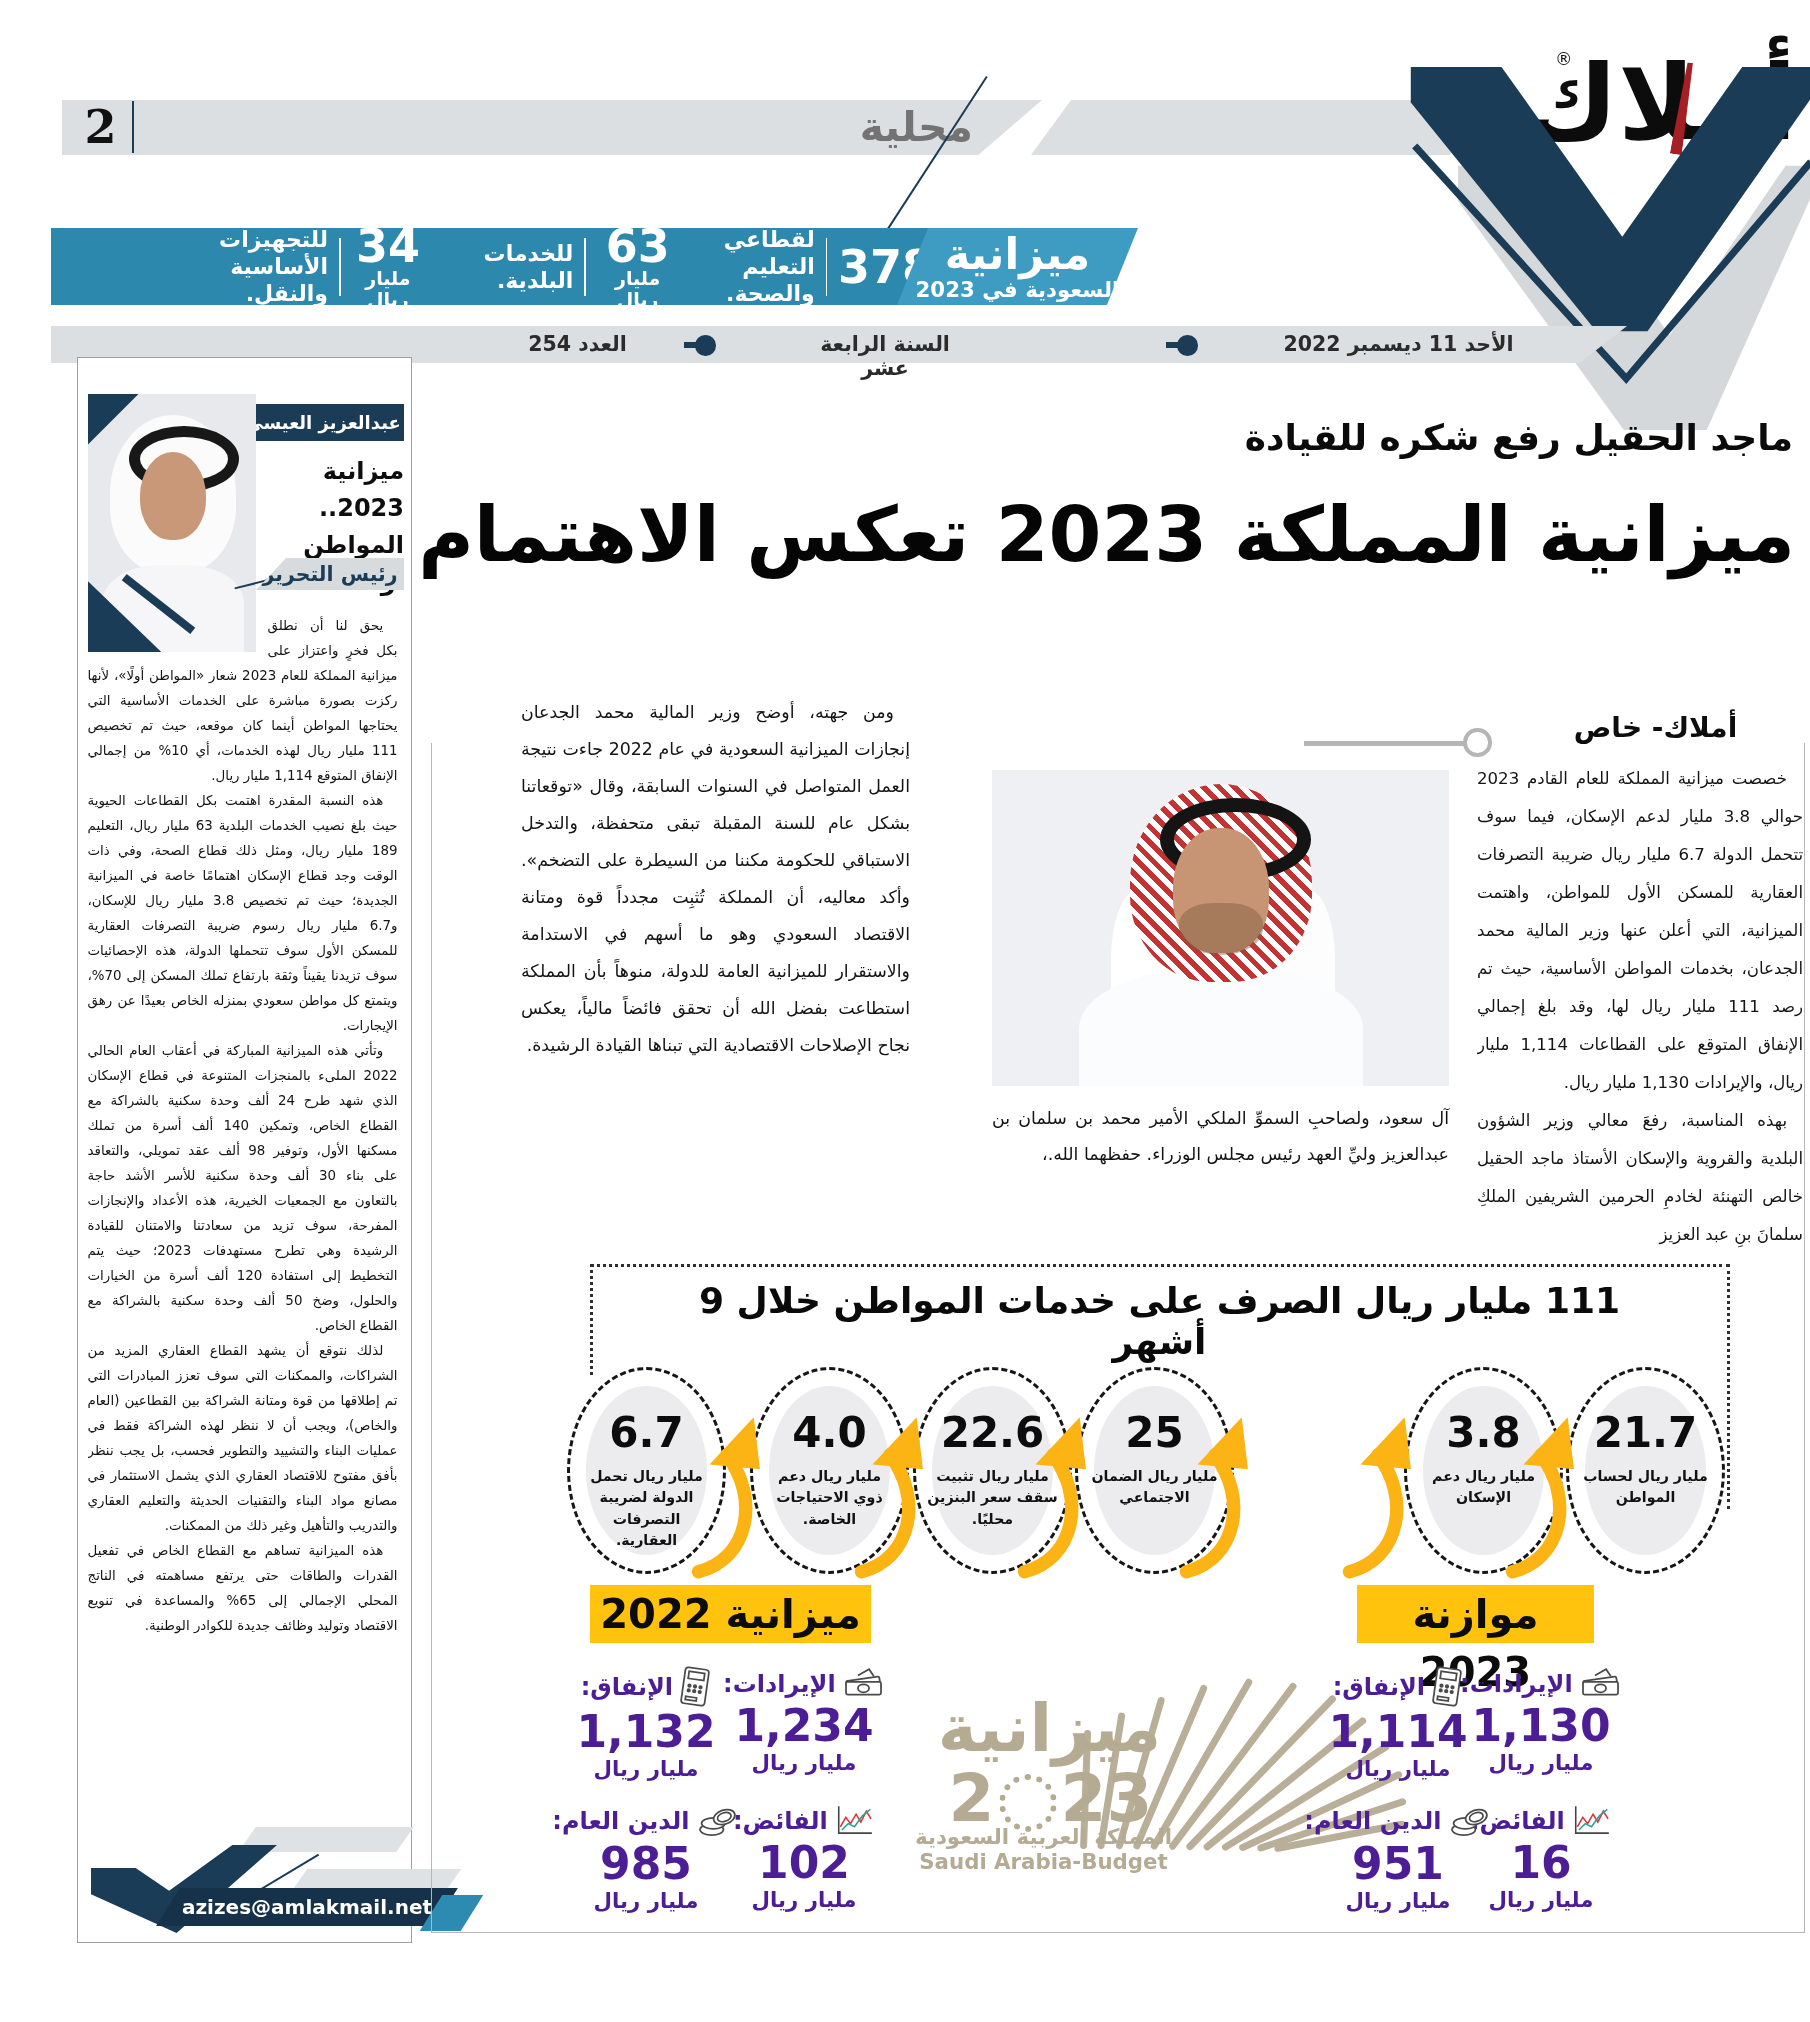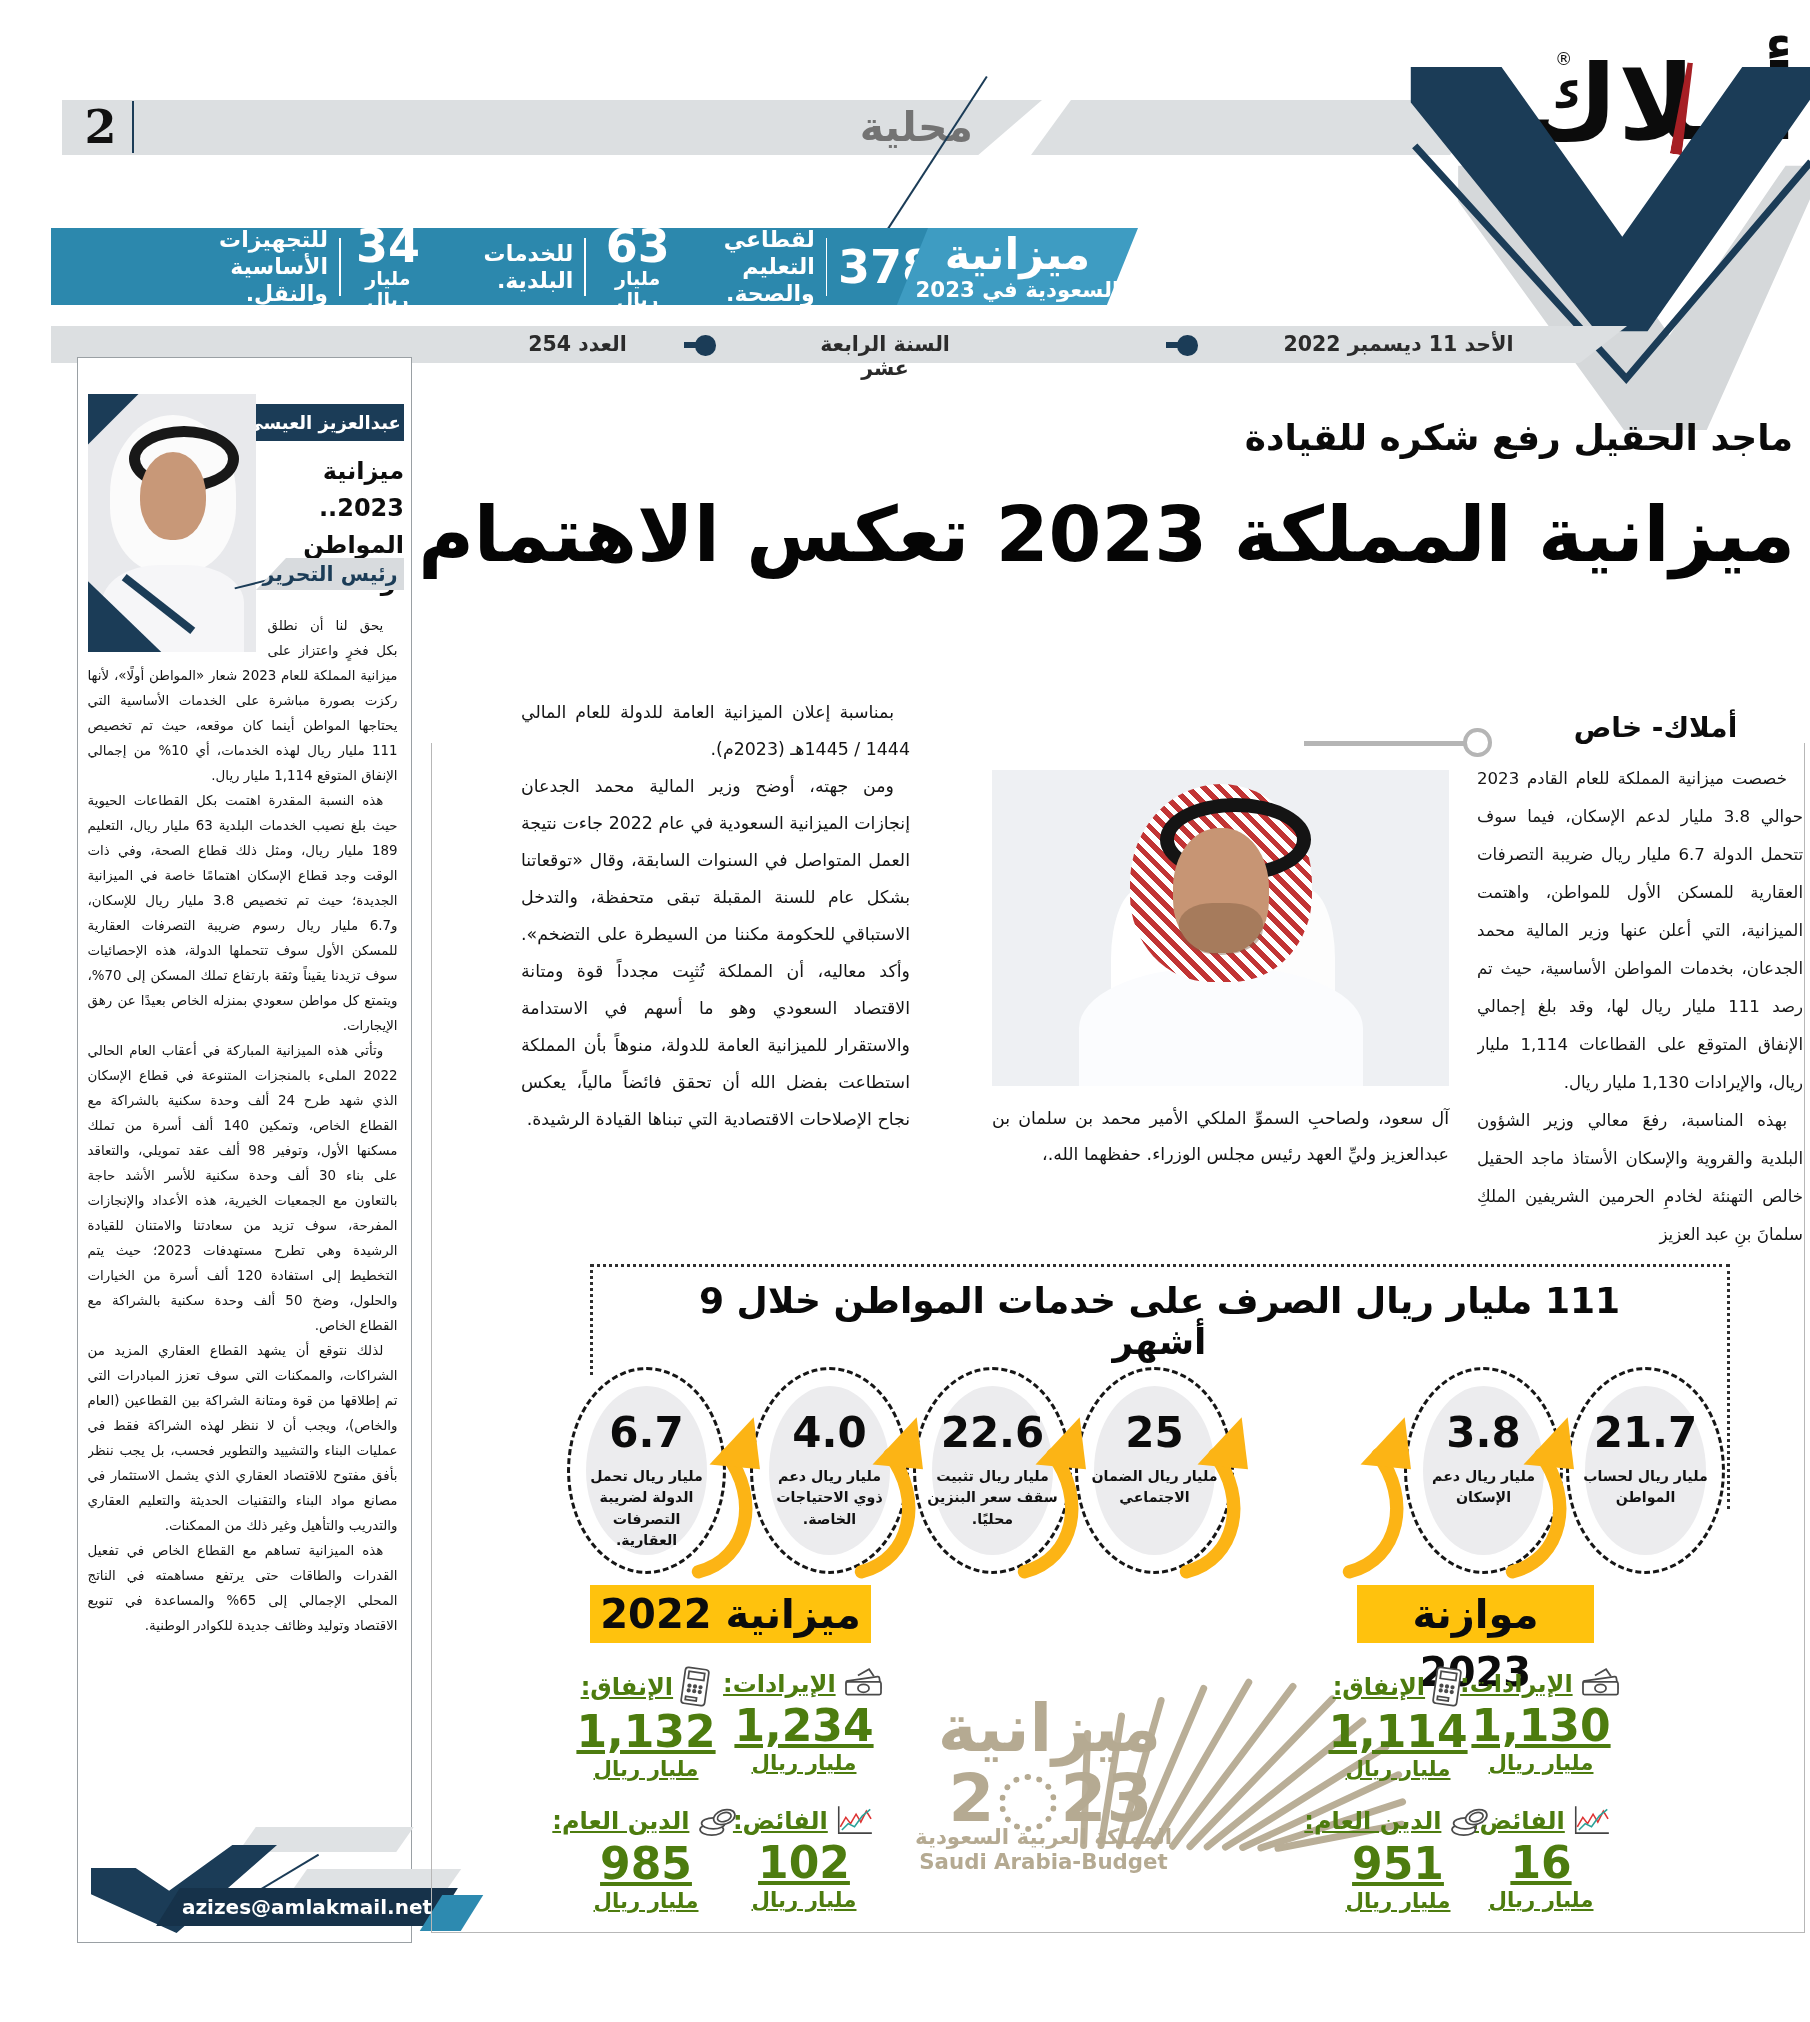--- a/index.html
+++ b/index.html
@@ -106,21 +106,21 @@
   .circle{position:absolute;top:1367px;width:153px;height:201px;border:3.2px dashed #161616;border-radius:50%;text-align:center;}
   .circle-fill{position:absolute;inset:16px;background:#ececee;border-radius:50%;}
   .circle-value{position:absolute;left:0;right:0;top:38px;font-size:42px;font-weight:900;color:#0c0c0c;}
   .circle-label{position:absolute;left:11px;right:11px;top:96px;font-size:14.2px;font-weight:700;line-height:21.3px;color:#111;}
   .arrow{position:absolute;top:1373px;width:87px;height:209px;}
   
   .budget-header{position:absolute;top:1585px;height:58px;background:#ffc20d;text-align:center;
     font-size:40px;font-weight:900;line-height:58px;color:#0c0c0c;}
   #hdr2022{left:590px;width:281px;}
   #hdr2023{left:1357px;width:237px;}
-  .bcell{position:absolute;width:158px;text-align:center;color:#4d7c0f;text-decoration:underline;}
+  .bcell{position:absolute;width:158px;text-align:center;color:#4c1d95;}
   .bhead{display:flex;flex-direction:row;align-items:center;justify-content:center;gap:6.3px;direction:rtl;}
   .blabel{font-size:24px;font-weight:800;white-space:nowrap;}
   .bvalue{font-size:44px;font-weight:900;line-height:49px;direction:ltr;}
   .bunit{font-size:21.3px;font-weight:800;}
   .bicon svg{display:block;}
   
   .beige{color:#b5aa92;}
   #blogo-title{left:940px;top:1692px;width:221px;text-align:center;font-size:66px;font-weight:900;line-height:73px;}
   #blogo-year{left:920px;top:1764px;width:261px;text-align:center;direction:ltr;font-size:66px;font-weight:900;line-height:70px;}
   #blogo-zero{display:inline-block;width:46px;height:46px;border:6.3px dotted #b5aa92;border-radius:50%;margin:0 4px;vertical-align:middle;}
@@ -257,21 +257,20 @@
     <div class="sp-drape2"></div>
     <div class="sp-body"></div>
     <div class="sp-shemagh"></div>
     <div class="sp-agal"></div>
     <div class="sp-face"></div>
     <div class="sp-beard"></div>
   </div>
   <div class="abs" id="story-caption">آل سعود، ولصاحبِ السموِّ الملكي الأمير محمد بن سلمان بن عبدالعزيز وليِّ العهد رئيس مجلس الوزراء. حفظهما الله.،</div>
 
   <div class="story-col" id="col-left">
-    <p>بمناسبة إعلان الميزانية العامة للدولة للعام المالي 1444 / 1445هـ (2023م).</p>
     <p>ومن جهته، أوضح وزير المالية محمد الجدعان إنجازات الميزانية السعودية في عام 2022 جاءت نتيجة العمل المتواصل في السنوات السابقة، وقال «توقعاتنا بشكل عام للسنة المقبلة تبقى متحفظة، والتدخل الاستباقي للحكومة مكننا من السيطرة على التضخم». وأكد معاليه، أن المملكة تُثبِت مجدداً قوة ومتانة الاقتصاد السعودي وهو ما أسهم في الاستدامة والاستقرار للميزانية العامة للدولة، منوهاً بأن المملكة استطاعت بفضل الله أن تحقق فائضاً مالياً، يعكس نجاح الإصلاحات الاقتصادية التي تبناها القيادة الرشيدة.</p>
   </div>
 
   <div class="abs" id="info-top"></div>
   <div class="abs" id="info-left"></div>
   <div class="abs" id="info-right"></div>
   <div class="abs" id="info-title">111 مليار ريال الصرف على خدمات المواطن خلال 9 أشهر</div>
 
   <div class="circle" style="left:1566px;">
     <div class="circle-fill"></div>

